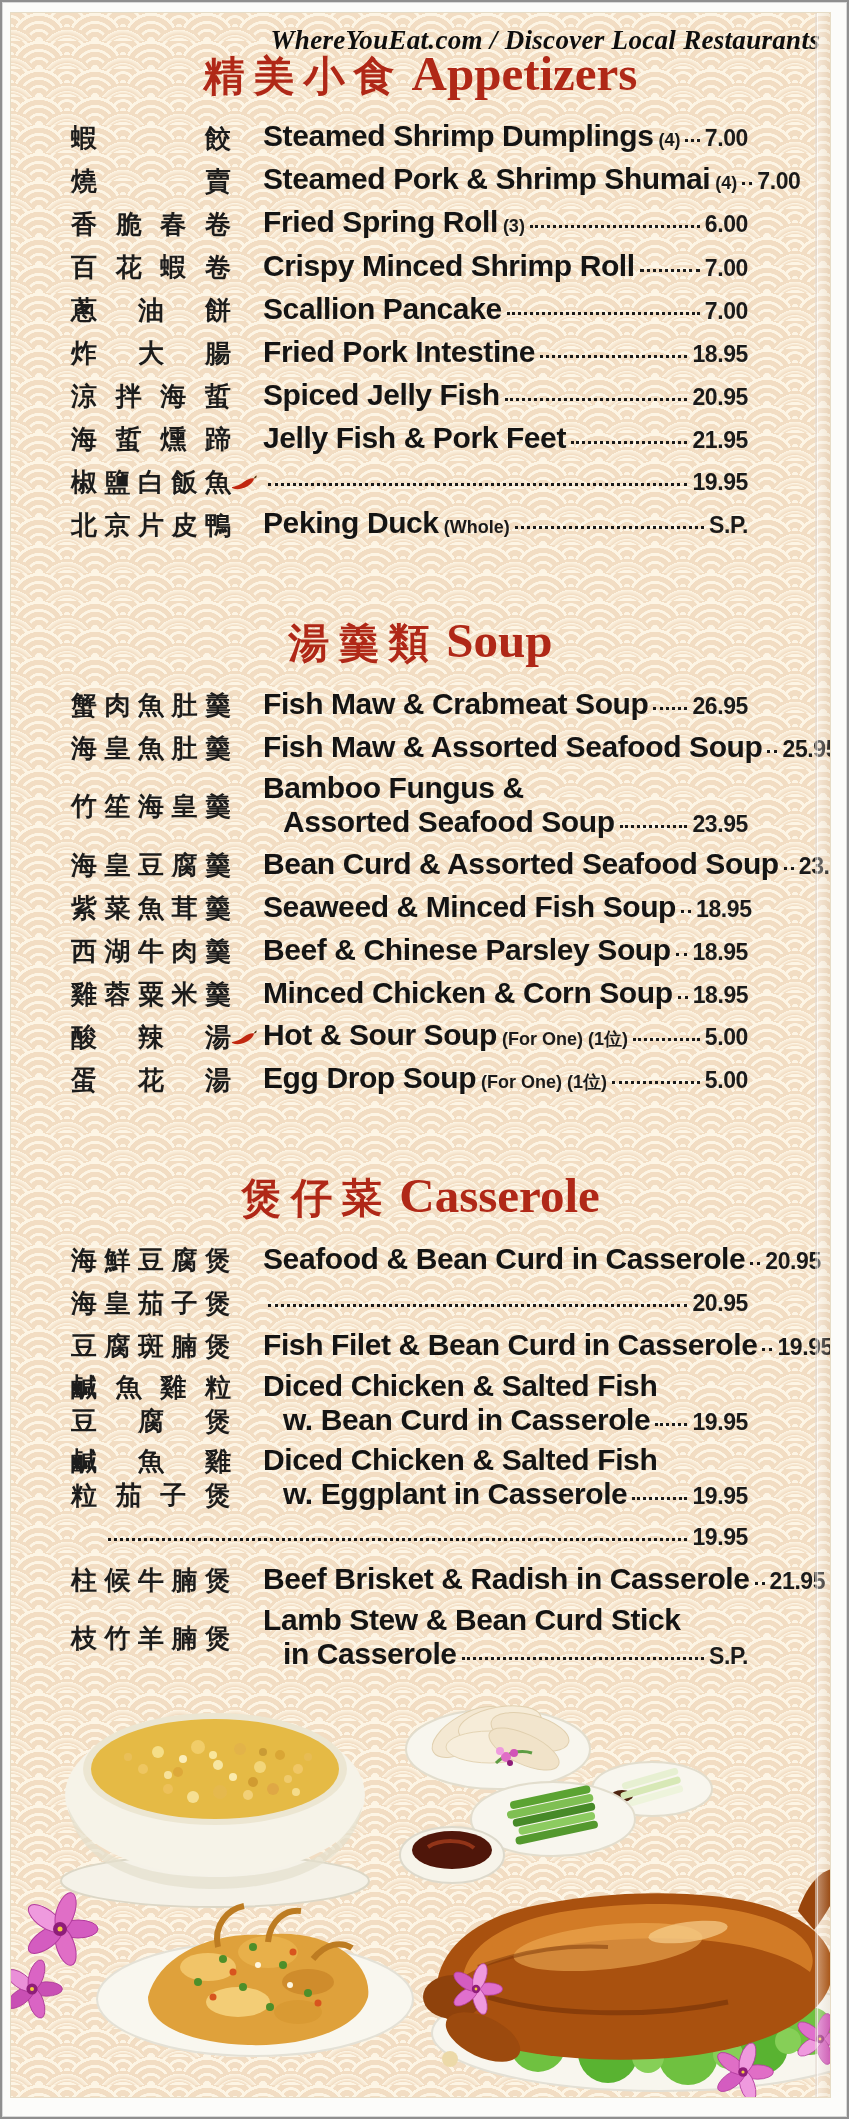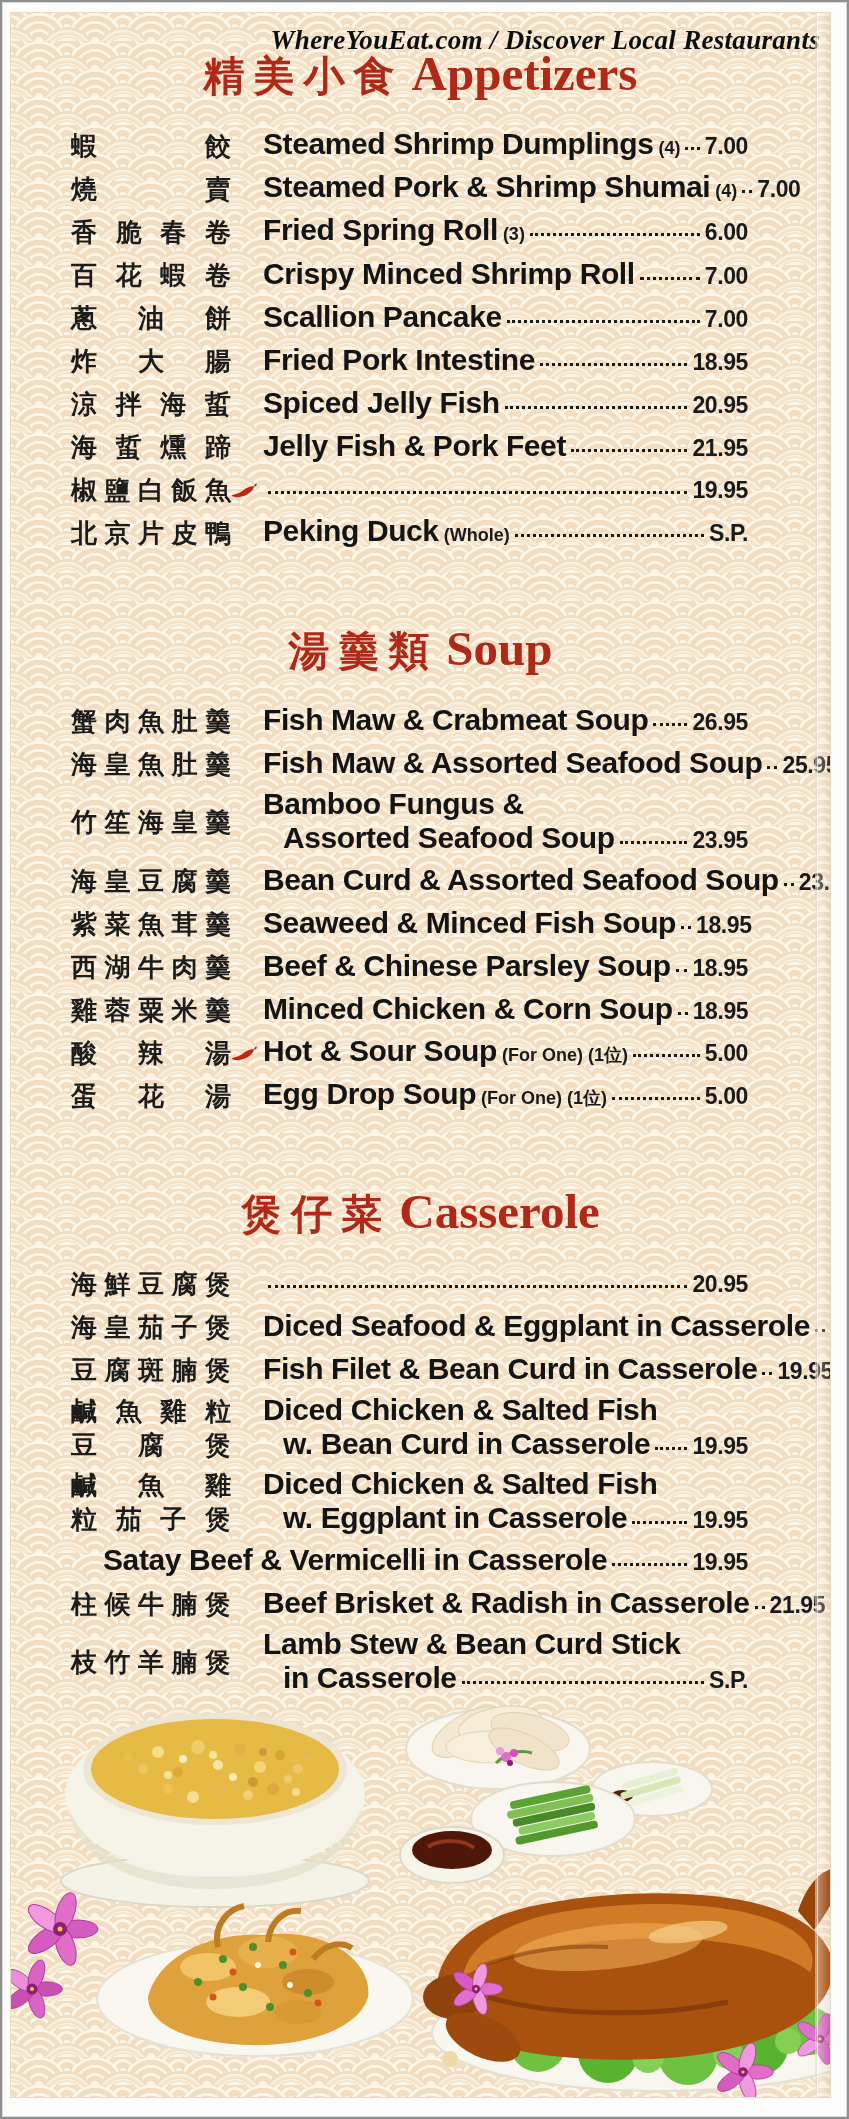--- a/index.html
+++ b/index.html
@@ -50,21 +50,21 @@
     white-space: nowrap;
   }
   .sections { position: absolute; left: 0; right: 0; top: 0; padding-top: 32px; }
   .menu-section + .menu-section { margin-top: 66px; }
   .sec-title { text-align: center; line-height: 62px; white-space: nowrap; }
   .t-zh {
     font: 700 41px "Liberation Serif", serif;
     color: #b02817; letter-spacing: 9px; margin-right: 8px;
   }
   .t-en { font: 700 49px "Liberation Serif", serif; color: #b02817; }
-  .items { margin-top: 8px; }
+  .items { }
   .row { display: flex; align-items: center; min-height: 43px; padding: 0 82px 0 60px; }
   .row.tall { min-height: 74px; }
   .zh { width: 160px; flex: 0 0 160px; color: #1c1c1c; }
   .zh-line {
     font-weight: 700; font-size: 26px; line-height: 34px;
     text-align: justify; text-align-last: justify; text-justify: inter-word;
   }
   .zh-small { font-size: 21px; }
   .spice { width: 32px; flex: 0 0 32px; display: flex; align-items: center; }
   .en-block { flex: 1; min-width: 0; }
@@ -363,33 +363,33 @@
         <section class="menu-section">
           <div class="sec-title"><span class="t-zh">煲仔菜</span><span class="t-en">Casserole</span></div>
           <div class="items">
             <div class="row">
               <div class="zh">
                 <div class="zh-line">海 鮮 豆 腐 煲</div>
               </div>
               <div class="spice"></div>
               <div class="en-block">
                 <div class="line">
+                  <span class="en-name">Seafood &amp; Bean Curd in Casserole</span>
                   <span class="dots"></span>
                   <span class="price">20.95</span>
                 </div>
               </div>
             </div>
             <div class="row">
               <div class="zh">
                 <div class="zh-line">海 皇 茄 子 煲</div>
               </div>
               <div class="spice"></div>
               <div class="en-block">
                 <div class="line">
-                  <span class="en-name">Diced Seafood &amp; Eggplant in Casserole</span>
                   <span class="dots"></span>
                   <span class="price">20.95</span>
                 </div>
               </div>
             </div>
             <div class="row">
               <div class="zh">
                 <div class="zh-line">豆 腐 斑 腩 煲</div>
               </div>
               <div class="spice"></div>
@@ -432,21 +432,20 @@
                   <span class="en-name">w. Eggplant in Casserole</span>
                   <span class="dots"></span>
                   <span class="price">19.95</span>
                 </div>
               </div>
             </div>
             <div class="row">
               <div class="spice"></div>
               <div class="en-block">
                 <div class="line">
-                  <span class="en-name">Satay Beef &amp; Vermicelli in Casserole</span>
                   <span class="dots"></span>
                   <span class="price">19.95</span>
                 </div>
               </div>
             </div>
             <div class="row">
               <div class="zh">
                 <div class="zh-line">柱 候 牛 腩 煲</div>
               </div>
               <div class="spice"></div>

